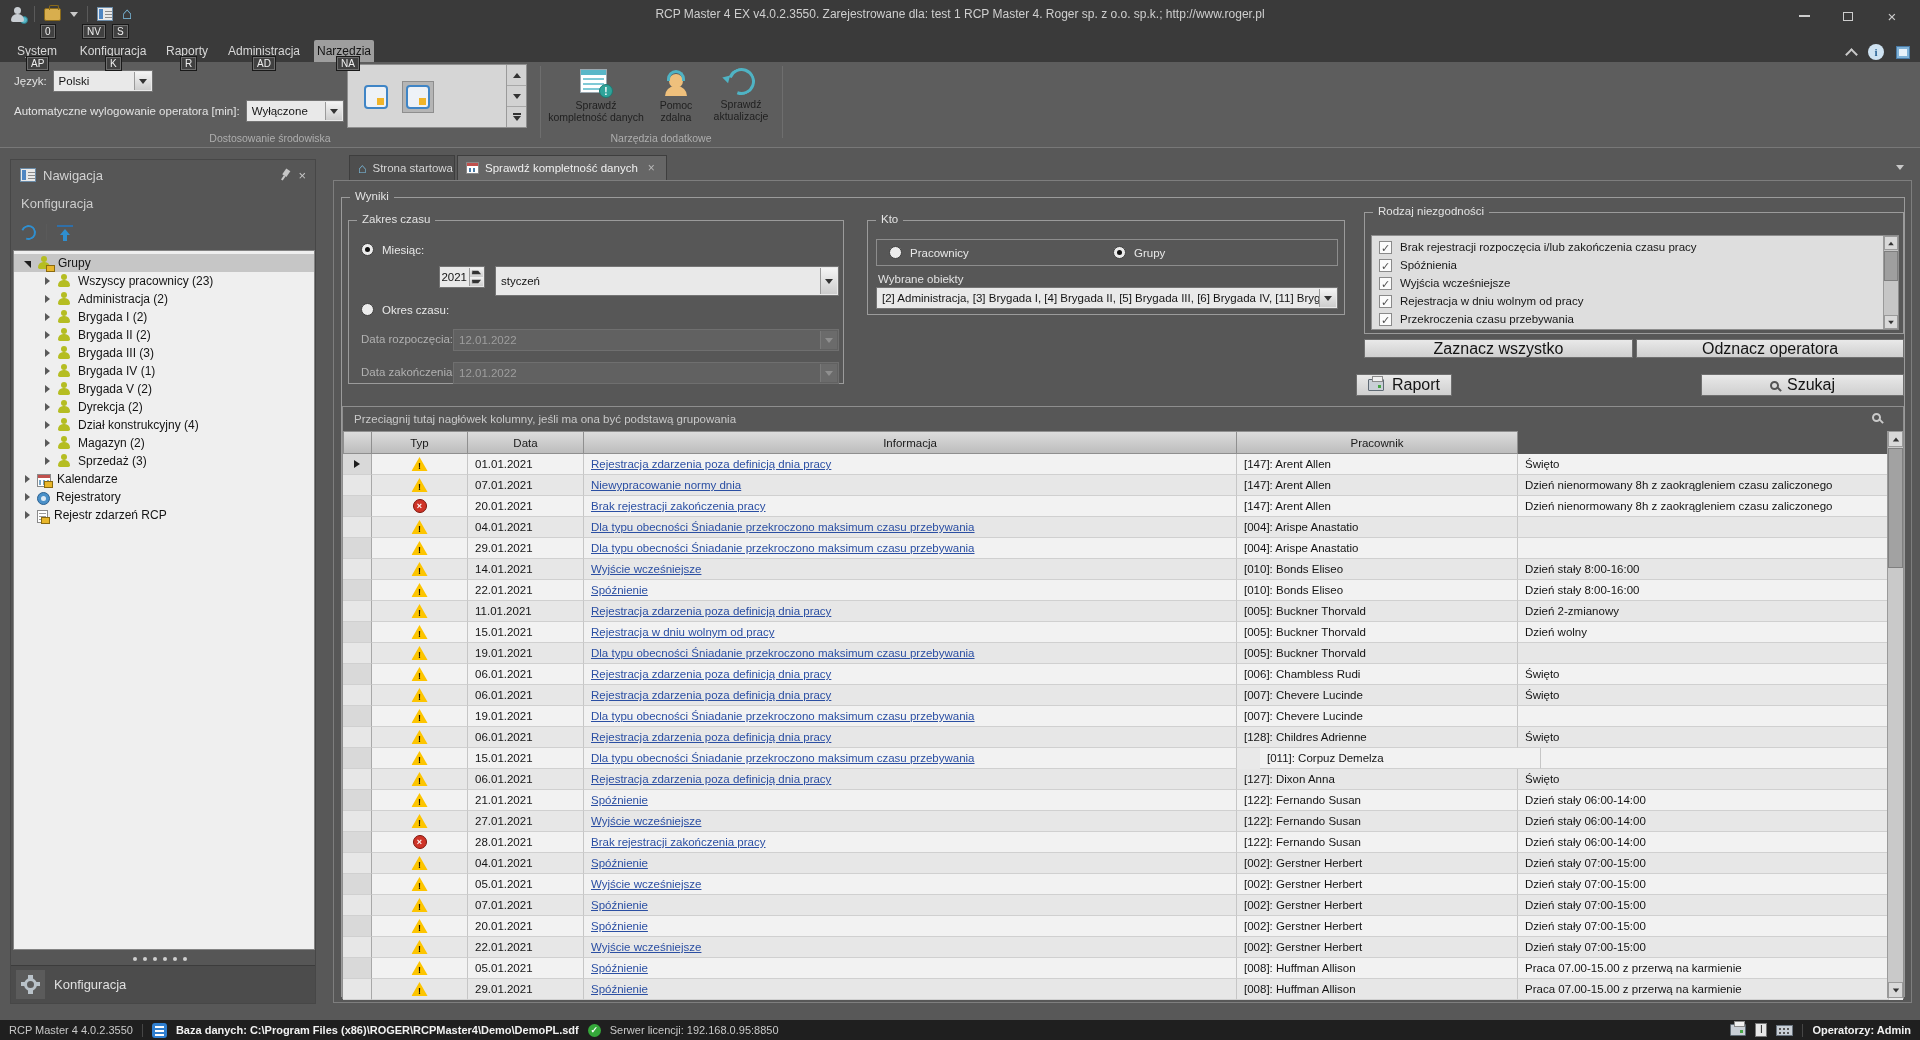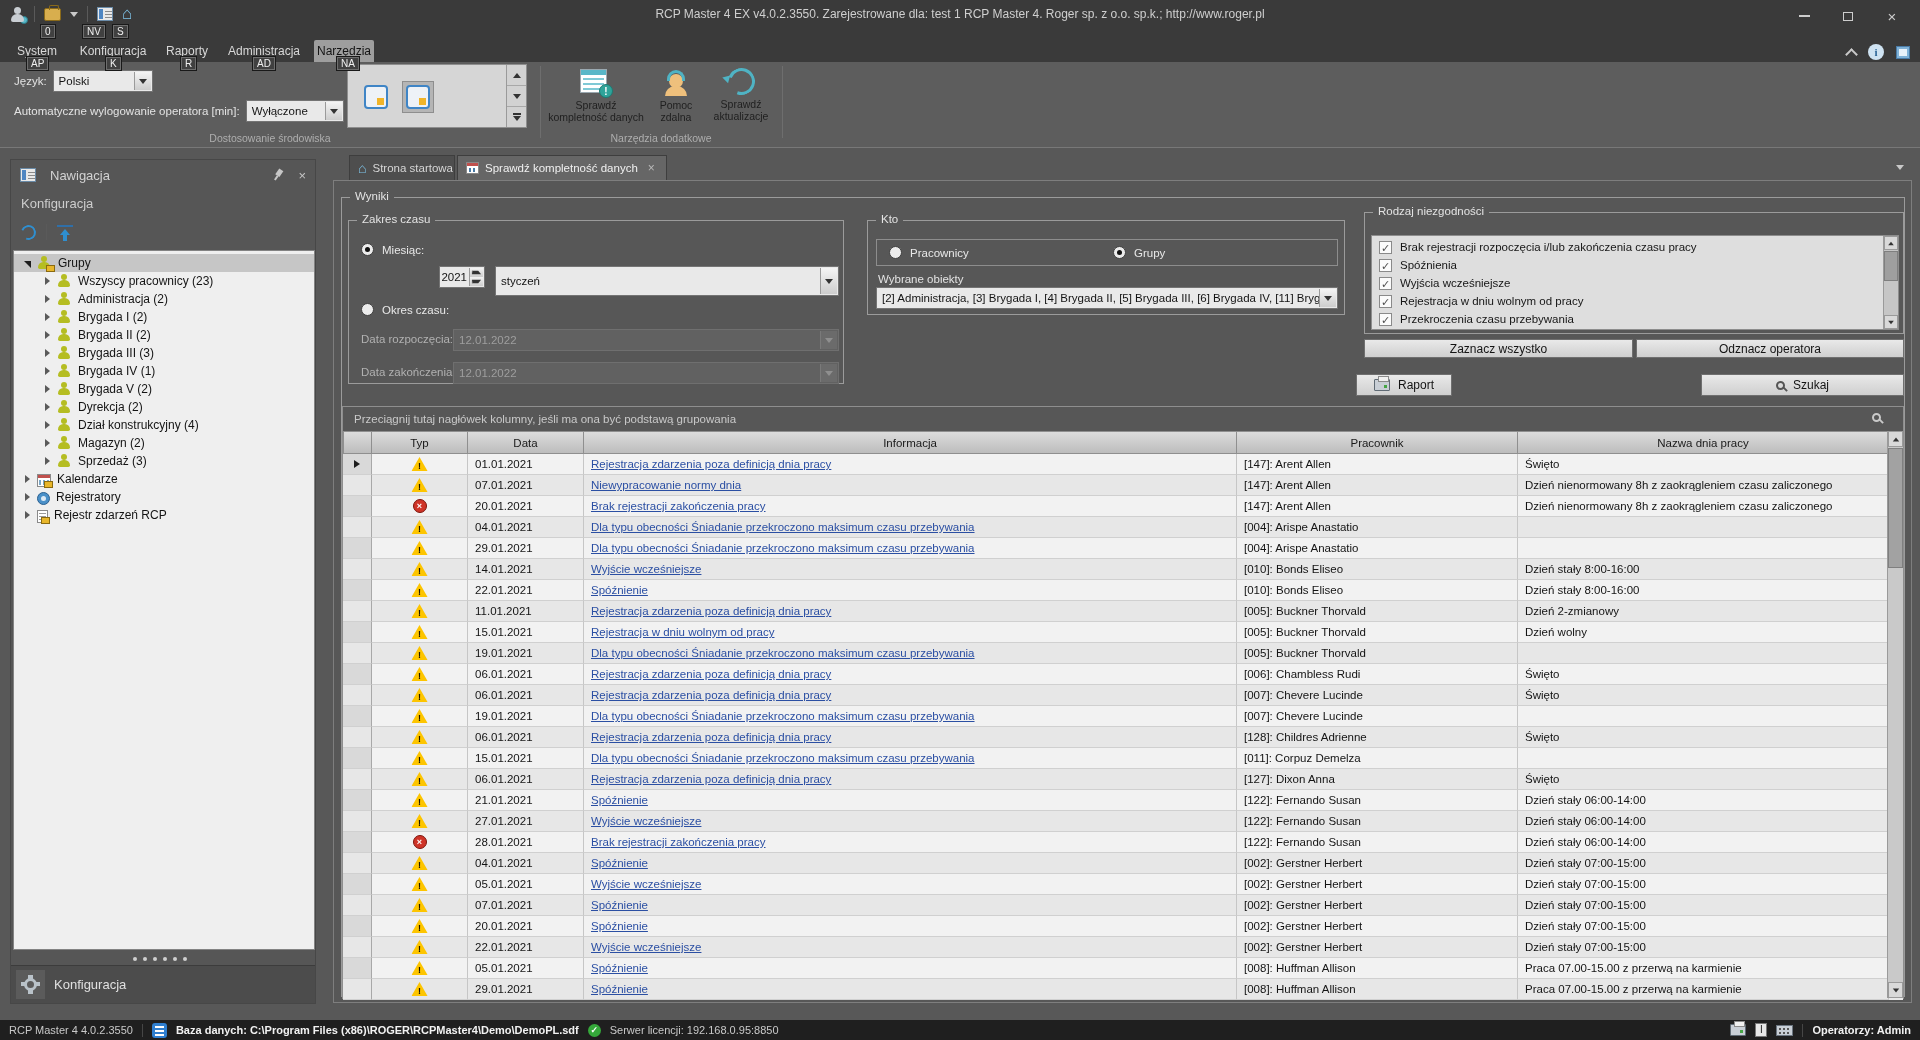--- a/index.html
+++ b/index.html
@@ -82,21 +82,21 @@
   .ic-headset::before{content:"";position:absolute;left:8px;top:6px;width:14px;height:14px;border-radius:50%;background:#efc07c}
   .ic-headset::after{content:"";position:absolute;left:4px;top:18px;width:22px;height:10px;border-radius:10px 10px 0 0;background:#efc07c}
   .ic-headset .band{position:absolute;left:6px;top:2px;width:18px;height:11px;border:3px solid #4fb3c4;border-bottom:none;border-radius:9px 9px 0 0}
   .ic-refresh{width:27px;height:27px;border:3.5px solid #4fb3c4;border-radius:50%;border-left-color:transparent;
               transform:rotate(-25deg);position:relative}
   .ic-refresh::after{content:"";position:absolute;left:-6px;top:-3px;border-top:4px solid transparent;
               border-bottom:4px solid transparent;border-right:7px solid #4fb3c4;transform:rotate(40deg)}
 
   
   .sidebar{position:absolute;left:10px;top:159px;width:306px;height:845px;background:#565656;border:1px solid #474747}
-  .sb-head{position:absolute;left:0;top:0;right:0;height:30px;display:flex;align-items:center;gap:14px;padding:0 9px}
+  .sb-head{position:absolute;left:0;top:0;right:0;height:30px;display:flex;align-items:center;gap:7px;padding:0 9px}
   .sb-title{flex:1;font-size:13px;color:#d2d2d2}
   .ic-pin{width:12px;height:13px;position:relative;transform:rotate(35deg)}
   .ic-pin::before{content:"";position:absolute;left:3px;top:0;width:5px;height:7px;background:#c6c6c6}
   .ic-pin::after{content:"";position:absolute;left:5px;top:7px;width:2px;height:5px;background:#c6c6c6}
   .xsmall{color:#c6c6c6;font-size:13px;line-height:13px}
   .sb-section{position:absolute;left:10px;top:36px;font-size:13px;color:#cdcdcd}
   .sb-tools{position:absolute;left:0;top:58px;right:0;height:28px;display:flex;align-items:center;gap:10px;padding-left:10px}
   .ic-refresh-s{width:15px;height:15px;border:2.5px solid #2f8fd0;border-radius:50%;border-left-color:transparent;transform:rotate(-25deg)}
   .ic-up{position:relative;width:16px;height:15px;border-top:2px solid #2f6fa8}
   .ic-up::after{content:"";position:absolute;left:3px;top:2px;border-left:5px solid transparent;border-right:5px solid transparent;border-bottom:6px solid #2f8fd0}
@@ -159,21 +159,21 @@
   .ck-row{display:flex;align-items:center;height:18px;padding-left:7px;gap:8px;font-size:11.5px;color:#161616;
           padding-right:18px;white-space:nowrap;overflow:hidden}
   .cb{width:13px;height:13px;background:#fbfbfb;border:1px solid #8a8a8a;color:#4f4f4f;font-size:11px;
       line-height:12px;text-align:center;flex:none}
   .sb2{position:absolute;right:0;top:0;bottom:0;width:15px;background:#c6c6c6;border-left:1px solid #9a9a9a}
   .sb2 .b{position:absolute;left:0;right:0;height:14px;background:#d9d9d9;border:1px solid #9a9a9a;
       display:flex;align-items:center;justify-content:center}
   .sb2 .b.up{top:0}.sb2 .b.dn{bottom:0}
   .sb2 .th{position:absolute;left:0;right:0;background:#9f9f9f;border:1px solid #7f7f7f}
   .btn{position:absolute;background:linear-gradient(#e9e9e9,#cfcfcf);border:1px solid #6f6f6f;color:#141414;
-       font-size:12px;display:flex;align-items:center;justify-content:center;gap:8px;white-space:nowrap}
+       font-size:16px;display:flex;align-items:center;justify-content:center;gap:8px;white-space:nowrap}
   .ic-printer{width:16px;height:12px;position:relative;background:#c9cfd6;border:1px solid #5f6a74;border-radius:1px}
   .ic-printer::before{content:"";position:absolute;left:3px;top:-4px;width:9px;height:4px;background:#f0f0f0;border:1px solid #8a8a8a}
   .ic-printer::after{content:"";position:absolute;right:2px;bottom:2px;width:3px;height:3px;background:#46a546}
   .mag{width:9px;height:9px;border:2px solid currentColor;border-radius:50%;position:relative;flex:none}
   .mag::after{content:"";position:absolute;width:6px;height:2px;background:currentColor;transform:rotate(45deg);right:-5px;bottom:-2px}
 
   
   .grid{position:absolute;background:#575757;border:1px solid #8e8e8e}
   .grid-hint{height:24px;display:flex;align-items:center;color:#c9c9c9;font-size:11.5px;padding-left:11px;position:relative}
   .grid-hint .mag{position:absolute;right:22px;top:6px;color:#c9c9c9}
@@ -569,21 +569,20 @@
       <div class="grid-hint">
         <span>Przeciągnij tutaj nagłówek kolumny, jeśli ma ona być podstawą grupowania</span>
         <span class="mag"></span>
       </div>
       <div class="grid-head" id="grid-head">
           <div class="gh" style="width: 29px;"></div>
           <div class="gh" style="width: 96px;">Typ</div>
           <div class="gh" style="width: 116px;">Data</div>
           <div class="gh" style="width: 653px;">Informacja</div>
           <div class="gh" style="width: 281px;">Pracownik</div>
-          <div class="gh" style="width: 371px;">Nazwa dnia pracy</div>
         </div>
       <div class="grid-body" id="grid-body" style="height:546px">
           <div class="grow">
             <div class="gc ind" style="width: 29px;">
               <span class="rowptr"></span>
             </div>
             <div class="gc typ" style="width: 96px;">
               <span class="warn">
                 <i class="bang">!</i>
               </span>
@@ -779,21 +778,21 @@
             <div class="gc ind" style="width: 29px;"></div>
             <div class="gc typ" style="width: 96px;">
               <span class="warn">
                 <i class="bang">!</i>
               </span>
             </div>
             <div class="gc" style="width: 116px;">15.01.2021</div>
             <div class="gc" style="width: 653px;">
               <span class="link">Dla typu obecności Śniadanie przekroczono maksimum czasu przebywania</span>
             </div>
-            <div class="gc" style="width: 281px;">[011]: Corpuz Demelza</div>
+            <div class="gc" style="width: 281px; margin-left: 23px;">[011]: Corpuz Demelza</div>
             <div class="gc" style="width: 371px;"></div>
           </div>
           <div class="grow alt">
             <div class="gc ind" style="width: 29px;"></div>
             <div class="gc typ" style="width: 96px;">
               <span class="warn">
                 <i class="bang">!</i>
               </span>
             </div>
             <div class="gc" style="width: 116px;">06.01.2021</div>

